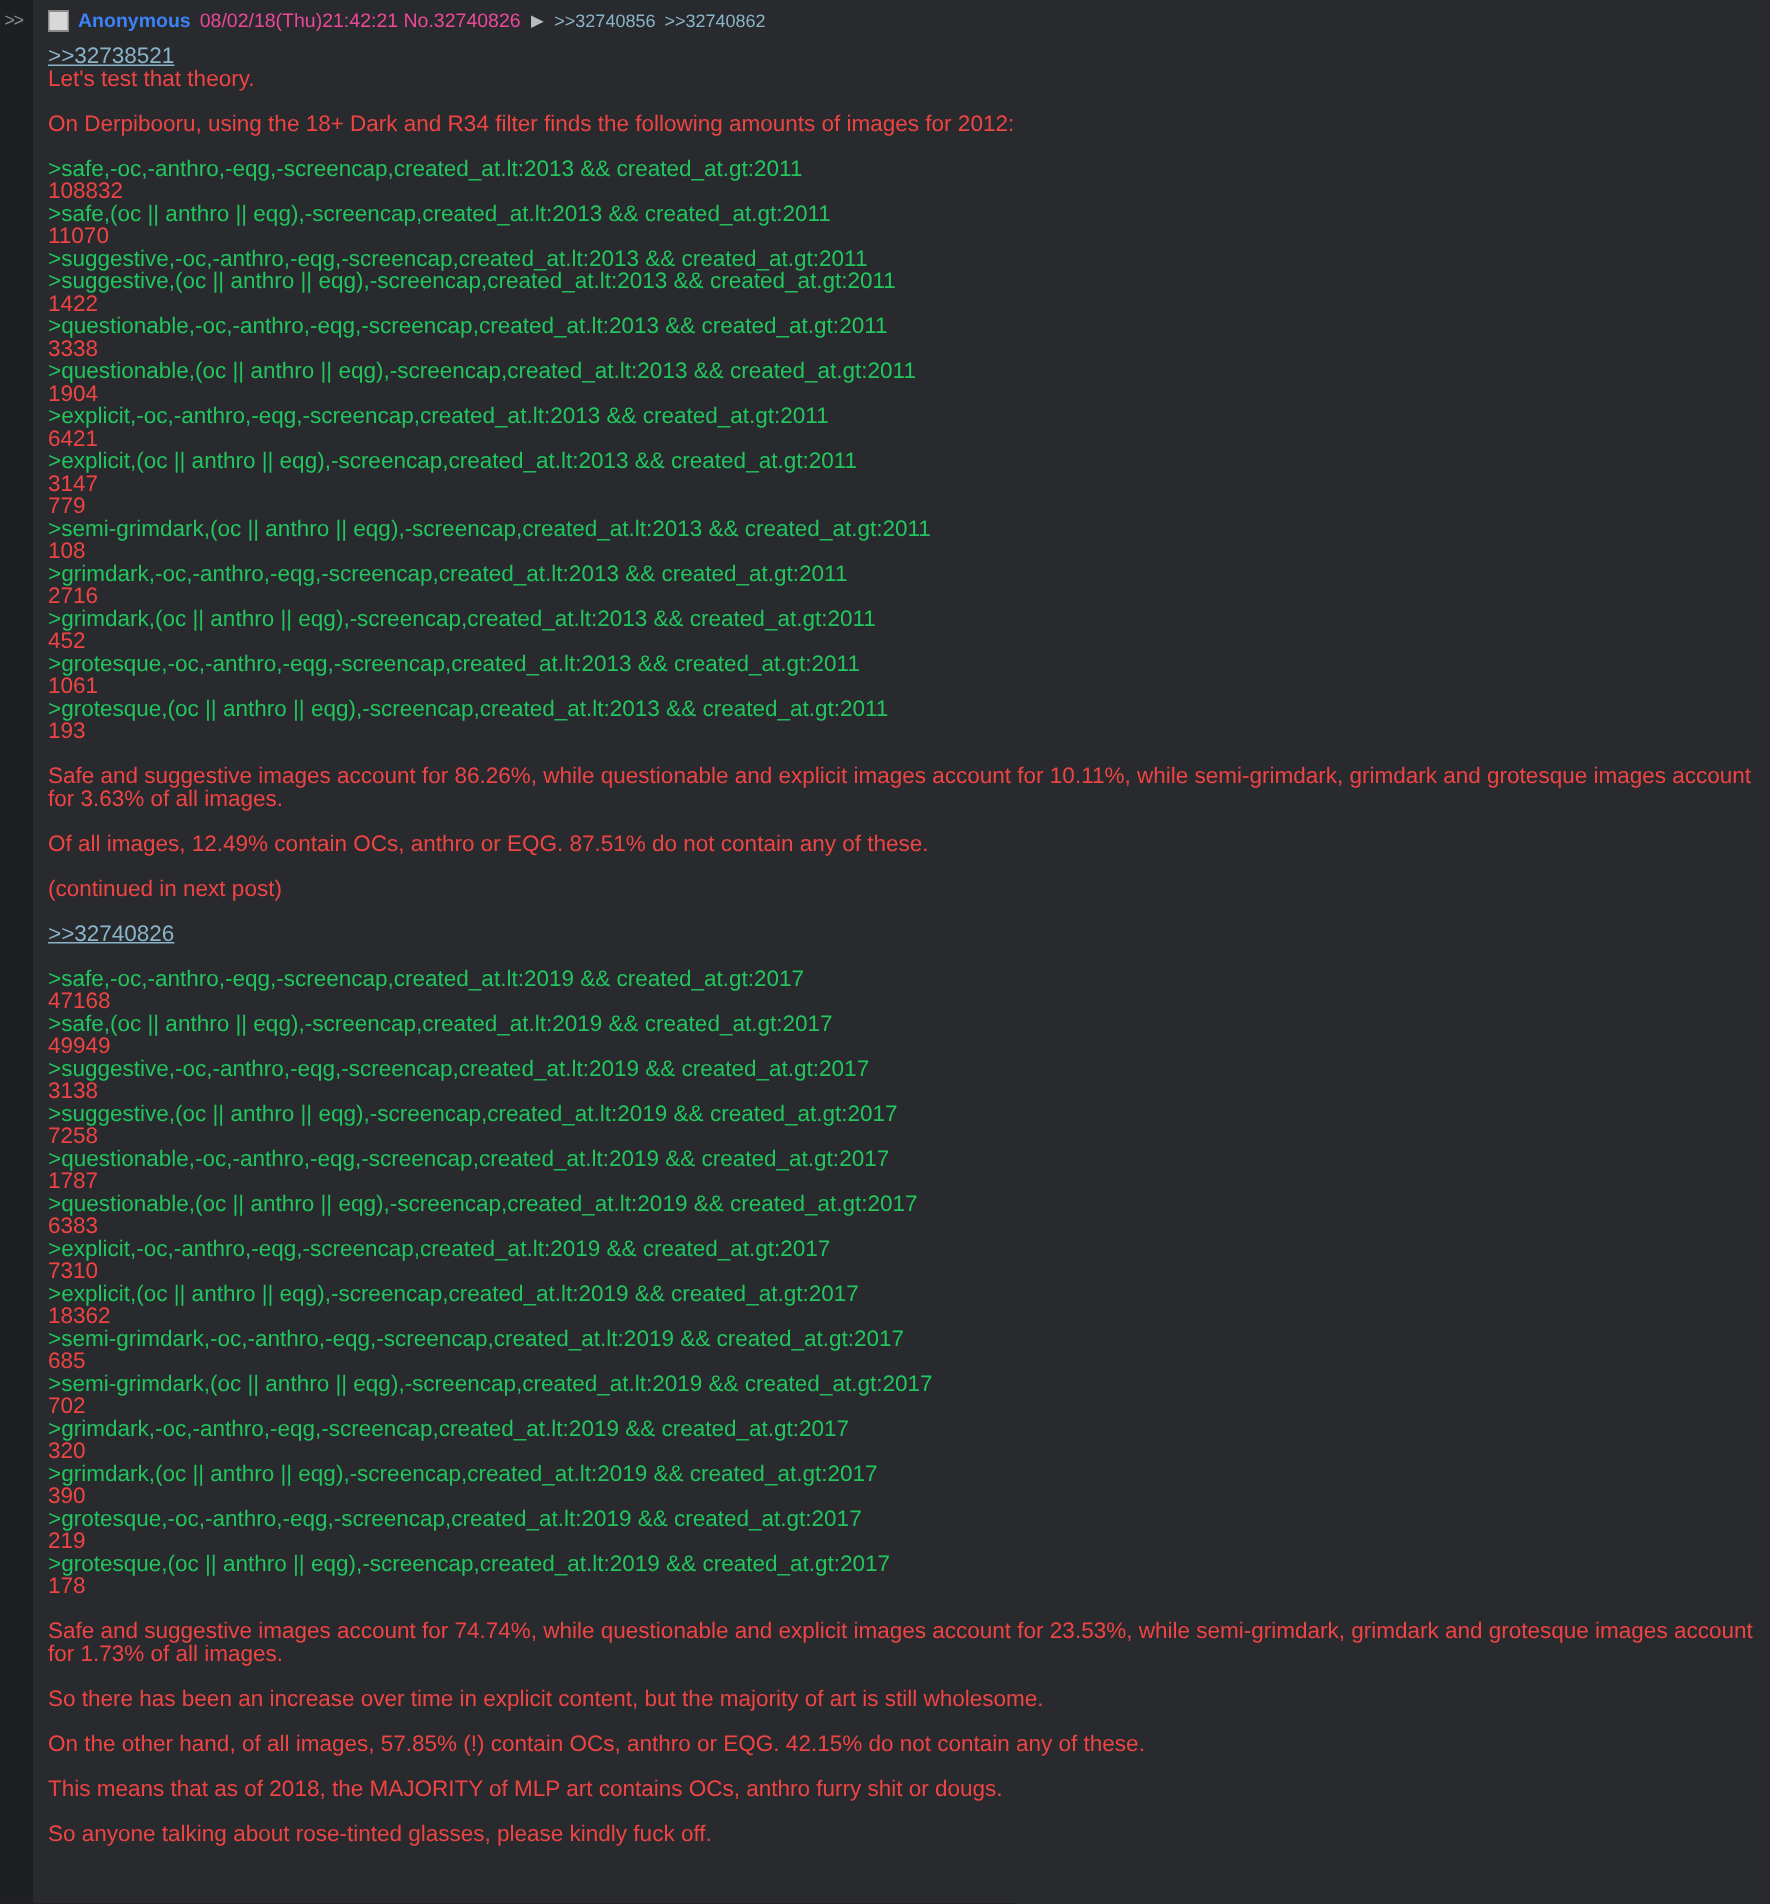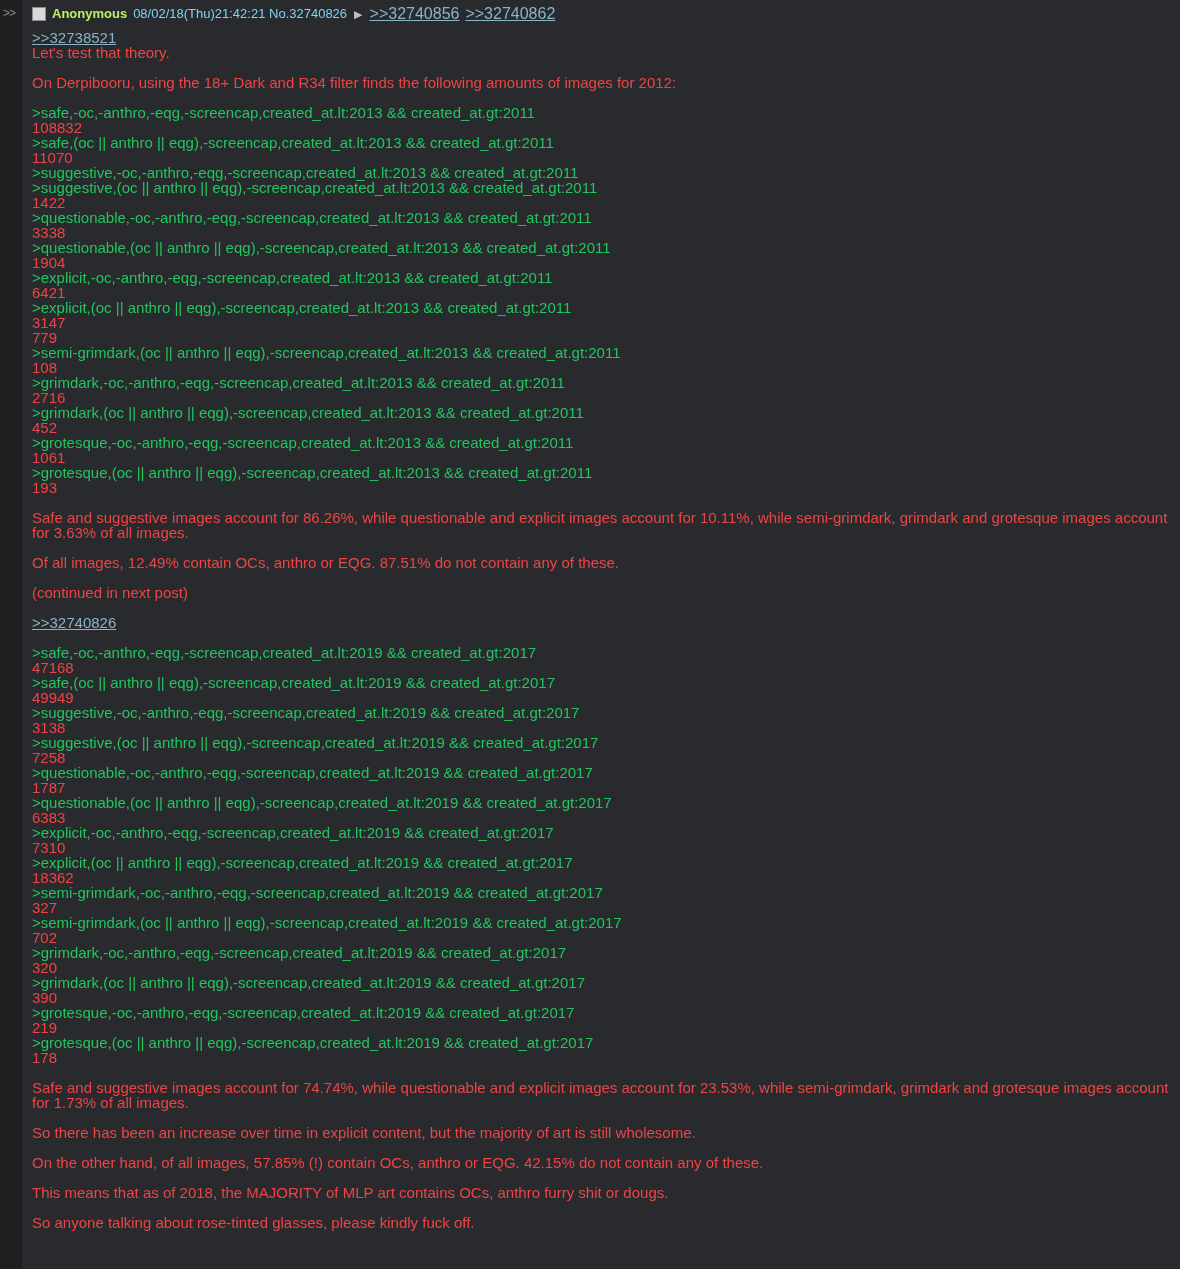--- a/index.html
+++ b/index.html
@@ -52,36 +52,35 @@
   }
   .post-checkbox {
     width: 12px;
     height: 12px;
     background: #d8d8d8;
     border: 1px solid #8c8c8c;
     display: inline-block;
     flex: 0 0 auto;
   }
   .name {
-    color: #bef264;
+    color: #3b82f6;
     font-weight: bold;
     text-align: right;
   }
   .meta {
-    color: #7dd3fc;
+    color: #ec4899;
   }
   .play-arrow {
     color: #b9bcc0;
     font-size: 11px;
     margin: 0 1px;
   }
   .backlink {
     color: #8ab4c8;
-    text-decoration: underline;
-    font-size: 16px;
+    font-size: 12px;
     cursor: pointer;
   }
   .post-body {
     padding-top: 6px;
     font-size: 15px;
     line-height: 15px;
   }
   .quotelink {
     color: #8ab4c8;
     text-decoration: underline;
@@ -183,21 +182,21 @@
         <div class="plaintext">7258</div>
         <div class="greentext">&gt;questionable,-oc,-anthro,-eqg,-screencap,created_at.lt:2019 &amp;&amp; created_at.gt:2017</div>
         <div class="plaintext">1787</div>
         <div class="greentext">&gt;questionable,(oc || anthro || eqg),-screencap,created_at.lt:2019 &amp;&amp; created_at.gt:2017</div>
         <div class="plaintext">6383</div>
         <div class="greentext">&gt;explicit,-oc,-anthro,-eqg,-screencap,created_at.lt:2019 &amp;&amp; created_at.gt:2017</div>
         <div class="plaintext">7310</div>
         <div class="greentext">&gt;explicit,(oc || anthro || eqg),-screencap,created_at.lt:2019 &amp;&amp; created_at.gt:2017</div>
         <div class="plaintext">18362</div>
         <div class="greentext">&gt;semi-grimdark,-oc,-anthro,-eqg,-screencap,created_at.lt:2019 &amp;&amp; created_at.gt:2017</div>
-        <div class="plaintext">327</div>
+        <div class="plaintext">685</div>
         <div class="greentext">&gt;semi-grimdark,(oc || anthro || eqg),-screencap,created_at.lt:2019 &amp;&amp; created_at.gt:2017</div>
         <div class="plaintext">702</div>
         <div class="greentext">&gt;grimdark,-oc,-anthro,-eqg,-screencap,created_at.lt:2019 &amp;&amp; created_at.gt:2017</div>
         <div class="plaintext">320</div>
         <div class="greentext">&gt;grimdark,(oc || anthro || eqg),-screencap,created_at.lt:2019 &amp;&amp; created_at.gt:2017</div>
         <div class="plaintext">390</div>
         <div class="greentext">&gt;grotesque,-oc,-anthro,-eqg,-screencap,created_at.lt:2019 &amp;&amp; created_at.gt:2017</div>
         <div class="plaintext">219</div>
         <div class="greentext">&gt;grotesque,(oc || anthro || eqg),-screencap,created_at.lt:2019 &amp;&amp; created_at.gt:2017</div>
         <div class="plaintext">178</div>

